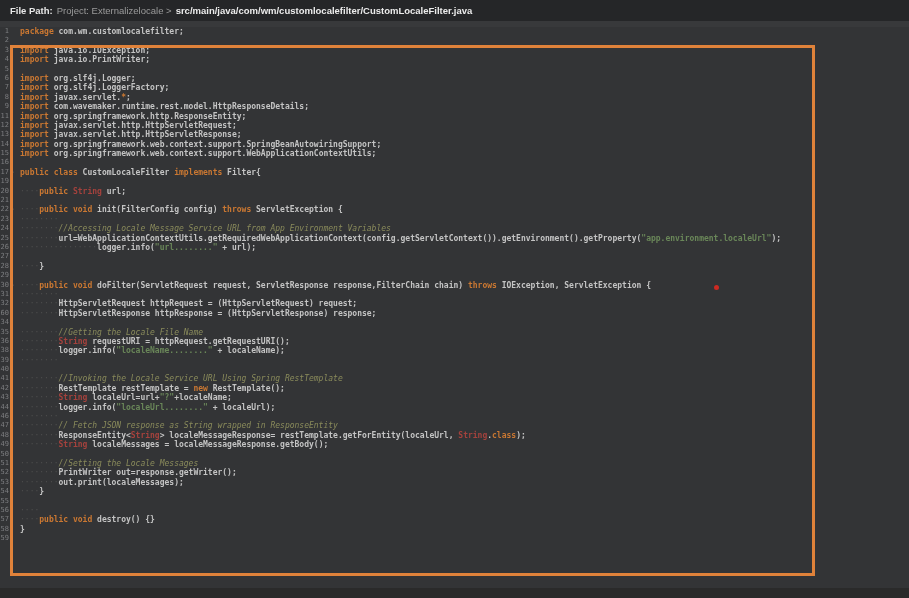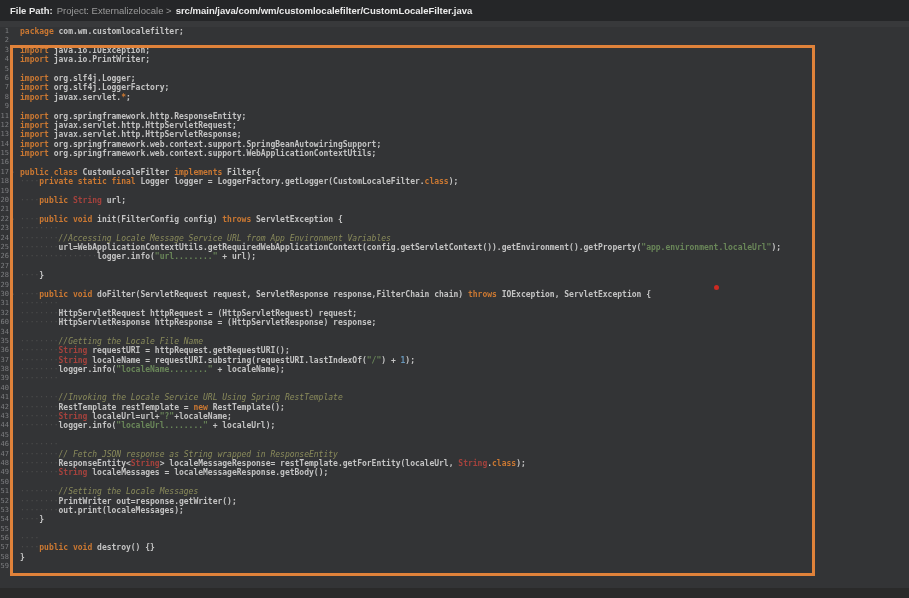--- a/index.html
+++ b/index.html
@@ -79,20 +79,21 @@
         <span class="code"><span class="kw">import</span><span class="def"> org.slf4j.LoggerFactory;</span></span>
       </div>
       <div class="row">
         <span class="ln">8</span>
         <span class="fold"></span>
         <span class="code"><span class="kw">import</span><span class="def"> javax.servlet.</span><span class="kw">*</span><span class="def">;</span></span>
       </div>
       <div class="row">
         <span class="ln">9</span>
         <span class="fold"></span>
+        <span class="code"><span class="kw">import</span><span class="def"> com.wavemaker.runtime.rest.model.HttpResponseDetails;</span></span>
       </div>
       <div class="row">
         <span class="ln">11</span>
         <span class="fold"></span>
         <span class="code"><span class="kw">import</span><span class="def"> org.springframework.http.ResponseEntity;</span></span>
       </div>
       <div class="row">
         <span class="ln">12</span>
         <span class="fold"></span>
         <span class="code"><span class="kw">import</span><span class="def"> javax.servlet.http.HttpServletRequest;</span></span>
@@ -116,25 +117,20 @@
         <span class="ln">16</span>
         <span class="fold"></span>
         <span class="code"></span>
       </div>
       <div class="row">
         <span class="ln">17</span>
         <span class="fold">-</span>
         <span class="code"><span class="kw">public class</span><span class="def"> CustomLocaleFilter </span><span class="kw">implements</span><span class="def"> Filter{</span></span>
       </div>
       <div class="row">
-        <span class="ln">18</span>
-        <span class="fold"></span>
-        <span class="code"><span class="ws">····</span><span class="kw">private static final</span><span class="def"> Logger logger = LoggerFactory.getLogger(CustomLocaleFilter.</span><span class="kw">class</span><span class="def">);</span></span>
-      </div>
-      <div class="row">
         <span class="ln">19</span>
         <span class="fold"></span>
         <span class="code"></span>
       </div>
       <div class="row">
         <span class="ln">20</span>
         <span class="fold"></span>
         <span class="code"><span class="ws">····</span><span class="kw">public </span><span class="typ">String</span><span class="def"> url;</span></span>
       </div>
       <div class="row">
@@ -211,25 +207,20 @@
         <span class="ln">35</span>
         <span class="fold"></span>
         <span class="code"><span class="ws">········</span><span class="com">//Getting the Locale File Name</span></span>
       </div>
       <div class="row">
         <span class="ln">36</span>
         <span class="fold"></span>
         <span class="code"><span class="ws">········</span><span class="typ">String</span><span class="def"> requestURI = httpRequest.getRequestURI();</span></span>
       </div>
       <div class="row">
-        <span class="ln">37</span>
-        <span class="fold"></span>
-        <span class="code"><span class="ws">········</span><span class="typ">String</span><span class="def"> localeName = requestURI.substring(requestURI.lastIndexOf(</span><span class="str">"/"</span><span class="def">) + </span><span class="num">1</span><span class="def">);</span></span>
-      </div>
-      <div class="row">
         <span class="ln">38</span>
         <span class="fold"></span>
         <span class="code"><span class="ws">········</span><span class="def">logger.info(</span><span class="str">"localeName........"</span><span class="def"> + localeName);</span></span>
       </div>
       <div class="row">
         <span class="ln">39</span>
         <span class="fold"></span>
         <span class="code"><span class="ws">········</span></span>
       </div>
       <div class="row">
@@ -249,25 +240,20 @@
       </div>
       <div class="row">
         <span class="ln">43</span>
         <span class="fold"></span>
         <span class="code"><span class="ws">········</span><span class="typ">String</span><span class="def"> localeUrl=url+</span><span class="str">"?"</span><span class="def">+localeName;</span></span>
       </div>
       <div class="row">
         <span class="ln">44</span>
         <span class="fold"></span>
         <span class="code"><span class="ws">········</span><span class="def">logger.info(</span><span class="str">"localeUrl........"</span><span class="def"> + localeUrl);</span></span>
-      </div>
-      <div class="row">
-        <span class="ln">45</span>
-        <span class="fold"></span>
-        <span class="code"></span>
       </div>
       <div class="row">
         <span class="ln">46</span>
         <span class="fold"></span>
         <span class="code"><span class="ws">········</span></span>
       </div>
       <div class="row">
         <span class="ln">47</span>
         <span class="fold"></span>
         <span class="code"><span class="ws">········</span><span class="com">// Fetch JSON response as String wrapped in ResponseEntity</span></span>

